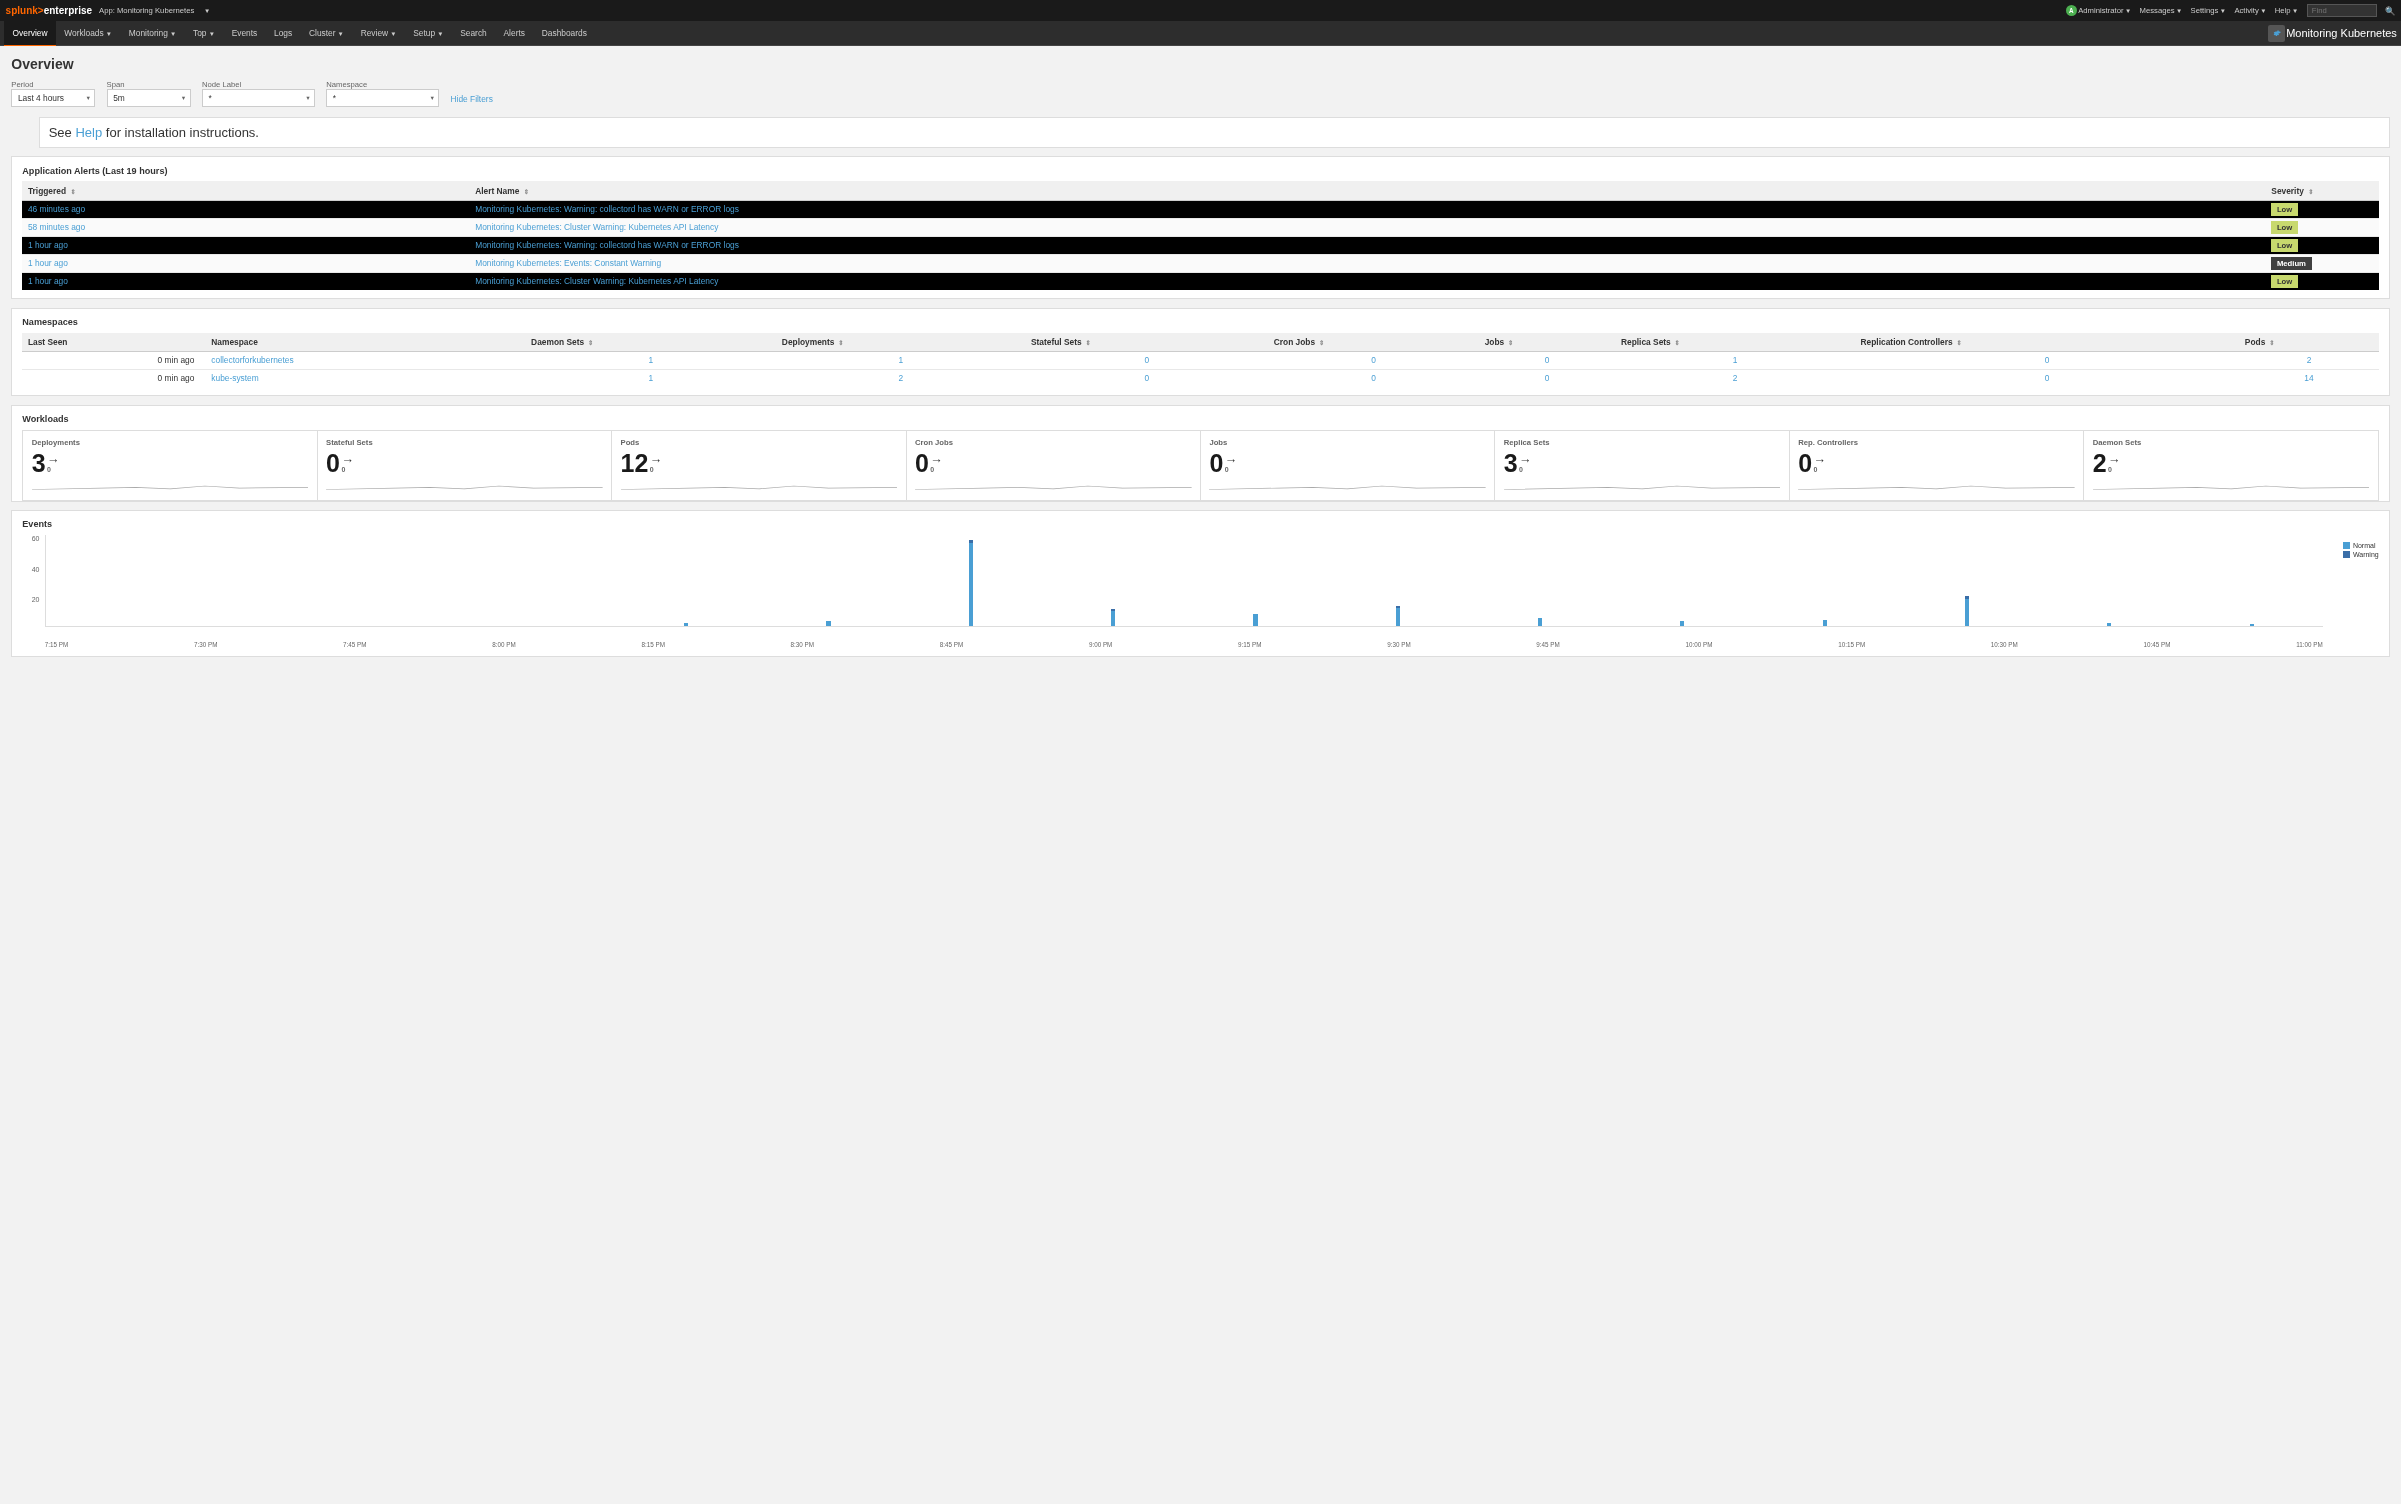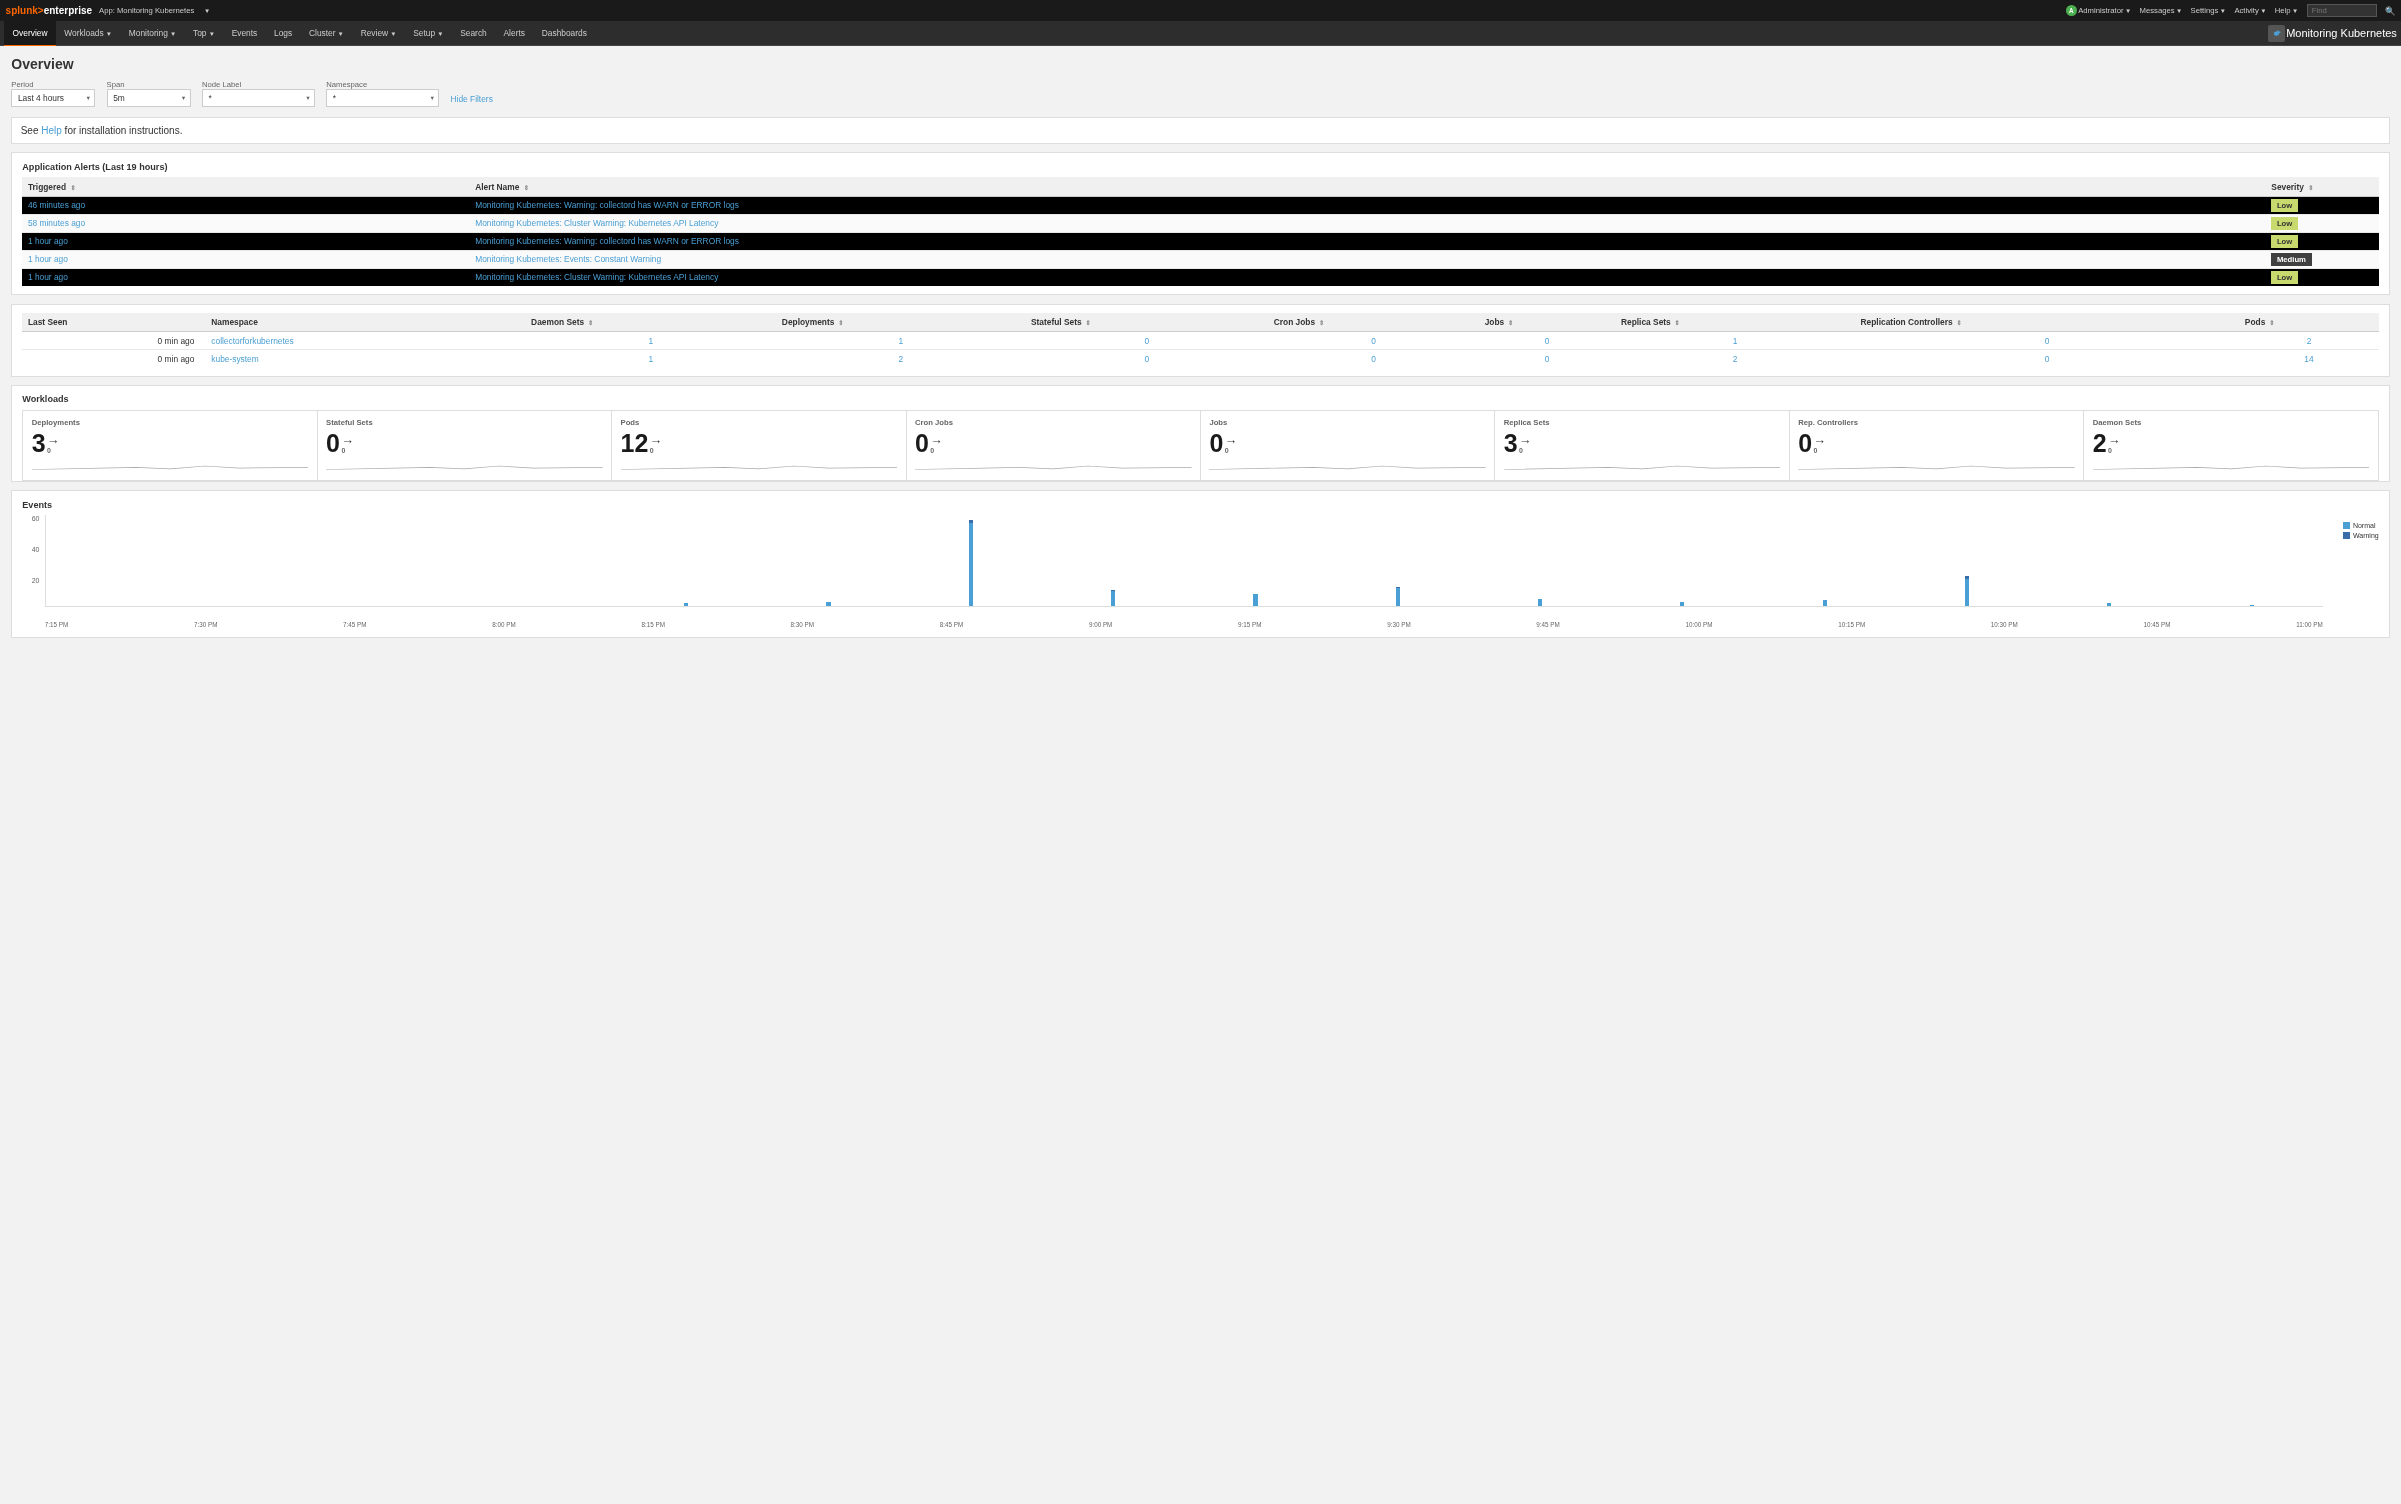--- a/index.html
+++ b/index.html
@@ -163,23 +163,24 @@
       cursor: pointer;
       padding: 2.8px 0;
       text-decoration: none;
     }
 
     
     .info-bar {
       background: #fff;
       border: 0.7px solid #ddd;
       padding: 7px 8.4px;
-      font-size: 10px;
+      font-size: 13px;
       color: #333;
       margin-bottom: 8.4px;
+      margin-left: 28px;
     }
     .info-bar a { color: #4a9fd4; text-decoration: none; }
 
     
     .section {
       background: #fff;
       border: 0.7px solid #ddd;
       margin-bottom: 8.4px;
       padding: 8.4px 10px;
     }
@@ -535,20 +536,21 @@
           <tr class="alert-row">
             <td><a href="#" class="link-blue">1 hour ago</a></td>
             <td><a href="#" class="link-blue">Monitoring Kubernetes: Cluster Warning: Kubernetes API Latency</a></td>
             <td><span class="severity-low">Low</span></td>
           </tr>
         </tbody>
     </table>
   </div>
 
   <div class="section">
+    <div class="section-title">Namespaces</div>
     <table>
       <thead>
         <tr id="ns-header-row">
         <th>Last Seen</th>
             <th>Namespace</th>
             <th>Daemon Sets<span class="sort-icon"> ⇕</span></th>
             <th>Deployments<span class="sort-icon"> ⇕</span></th>
             <th>Stateful Sets<span class="sort-icon"> ⇕</span></th>
             <th>Cron Jobs<span class="sort-icon"> ⇕</span></th>
             <th>Jobs<span class="sort-icon"> ⇕</span></th>

